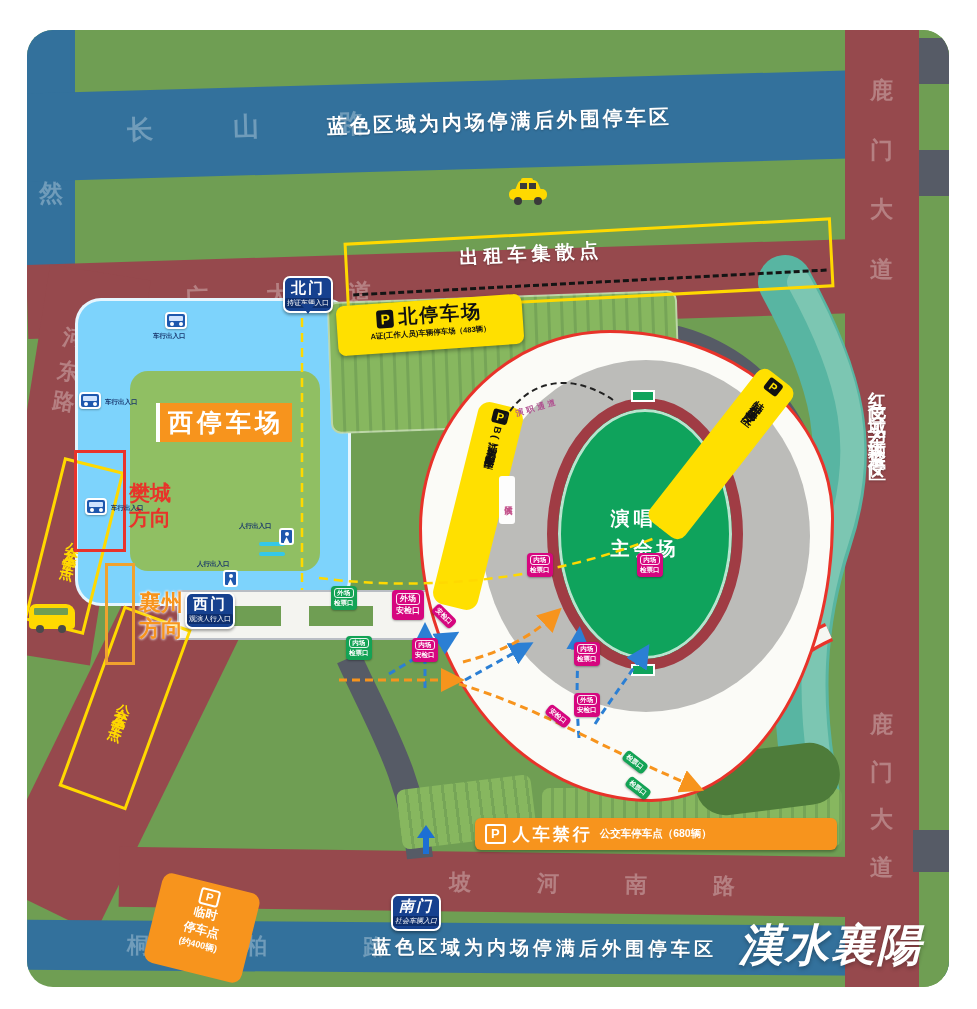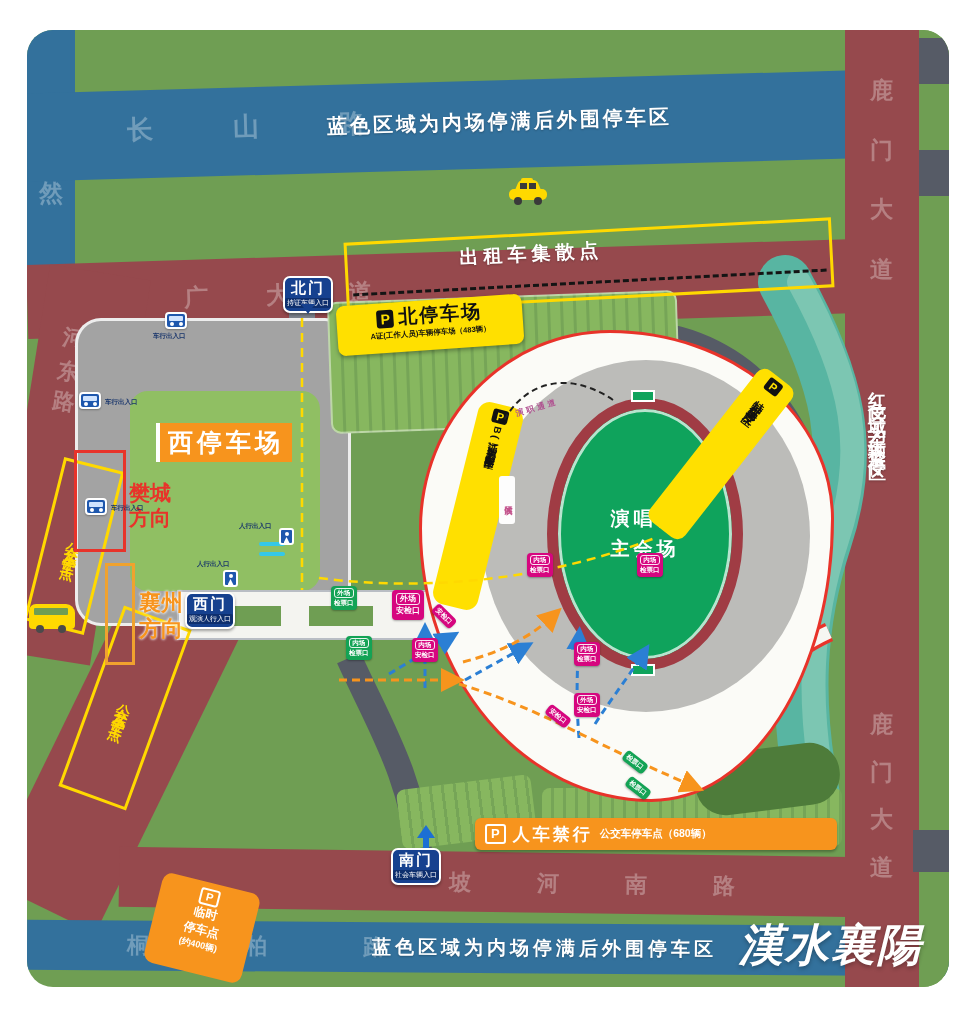--- a/index.html
+++ b/index.html
@@ -100,21 +100,21 @@
     <path d="M 772,252 C 826,350 840,420 810,510 C 784,590 778,672 800,775" stroke="#7cc6b2" stroke-width="24" fill="none" stroke-linecap="round"></path>
     <path d="M 322,628 C 352,695 385,745 393,828" stroke="#565b66" stroke-width="26" fill="none"></path>
     <path d="M 430,585 C 480,592 515,640 558,668 C 610,702 660,702 700,674 C 740,646 762,620 802,602" stroke="#e8332a" stroke-width="20" fill="none"></path>
     <path d="M 430,585 C 480,592 515,640 558,668 C 610,702 660,702 700,674 C 740,646 762,620 802,602" stroke="#f6f6f2" stroke-width="13" fill="none"></path>
     <path d="M 556,668 C 552,632 551,600 554,566" stroke="#e8332a" stroke-width="15" fill="none"></path>
     <path d="M 556,668 C 552,632 551,600 554,566" stroke="#f6f6f2" stroke-width="9" fill="none"></path>
   </svg>
 
   <div class="abs" style="left:262px;top:262px;width:26px;height:328px;background:#7d838d;z-index:9;"></div>
 
-  <div class="abs" style="left:48px;top:288px;width:276px;height:308px;background:#a3a3a3;border:3px solid rgba(255,255,255,.8);border-radius:26px;z-index:10;">
+  <div class="abs" style="left:48px;top:268px;width:276px;height:308px;background:#7dd3fc;border:3px solid rgba(255,255,255,.8);border-radius:26px;z-index:10;">
     <div class="abs" style="left:52px;top:70px;width:190px;height:200px;background:#90bf63;border-radius:18px;"></div>
     <div class="abs" style="left:78px;top:102px;background:#f7941d;padding:3px 8px;border-left:4px solid #fff;">
       <span style="color:#fff;font-weight:bold;font-size:25px;letter-spacing:4px;white-space:nowrap;">西停车场</span>
     </div>
   </div>
 
   <div class="abs" style="left:302px;top:266px;width:350px;height:132px;border-radius:10px;transform:rotate(-2deg);background:repeating-linear-gradient(90deg,#87b75f 0 10px,#76a557 10px 13px);border:2px solid rgba(255,255,255,.45);z-index:10;"></div>
   <div class="abs" style="left:310px;top:270px;width:186px;height:50px;background:#ffe000;border-radius:8px;transform:rotate(-4deg);box-shadow:0 2px 4px rgba(0,0,0,.35);text-align:center;z-index:26;padding-top:2px;">
     <div><span class="pbox" style="font-size:14px;">P</span>
       <span style="font-size:19px;font-weight:bold;color:#111;letter-spacing:2px;">北停车场</span></div>
@@ -193,21 +193,21 @@
 
   <div class="badge tail" style="left:256px;top:246px;">
     <span class="t">北门</span>
     <span class="s">持证车辆入口</span>
   </div>
   <div class="badge" style="left:158px;top:562px;">
     <span class="t">西门</span>
     <span class="s">观演人行入口</span>
   </div>
   <div class="s-arrow"></div>
-  <div class="badge" style="left:364px;top:818px;">
+  <div class="badge" style="left:364px;top:864px;font-style:italic;">
     <span class="t">南门</span>
     <span class="s">社会车辆入口</span>
   </div>
 
   <div class="outline" style="left:47px;top:420px;width:52px;height:102px;border:3px solid #e8332a;"></div>
   <div class="abs" style="left:102px;top:450px;color:#e8332a;font-weight:bold;font-size:21px;line-height:1.2;z-index:24;">
     <div>樊城</div>
     <div>方向</div>
   </div>
   <div class="outline" style="left:78px;top:533px;width:30px;height:102px;border:3px solid #f0a22e;"></div>

